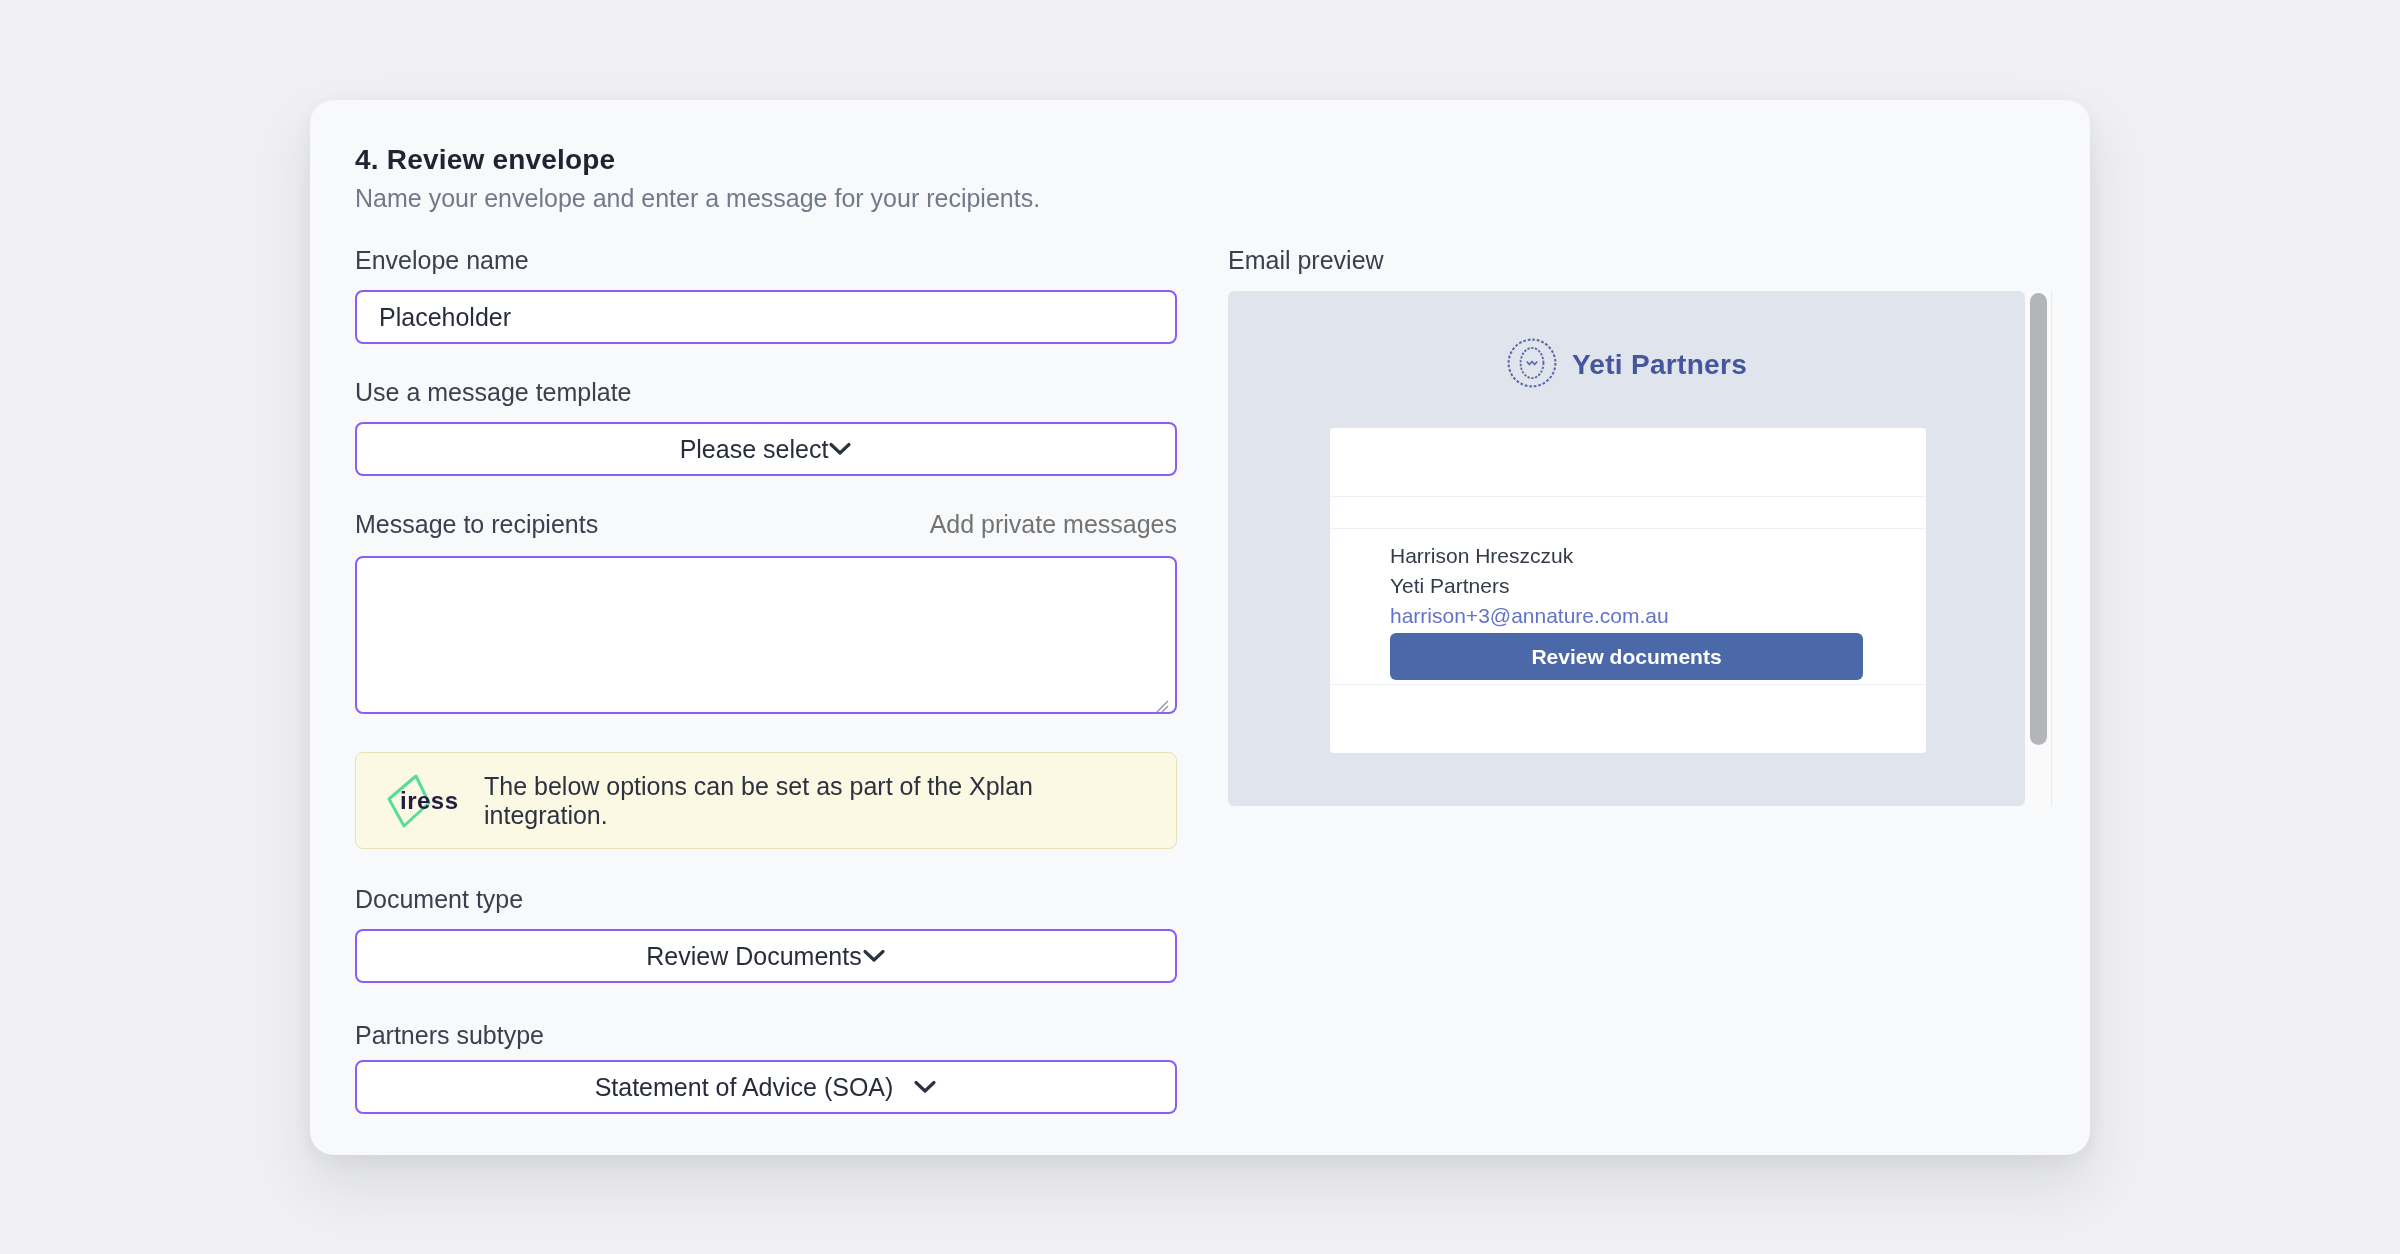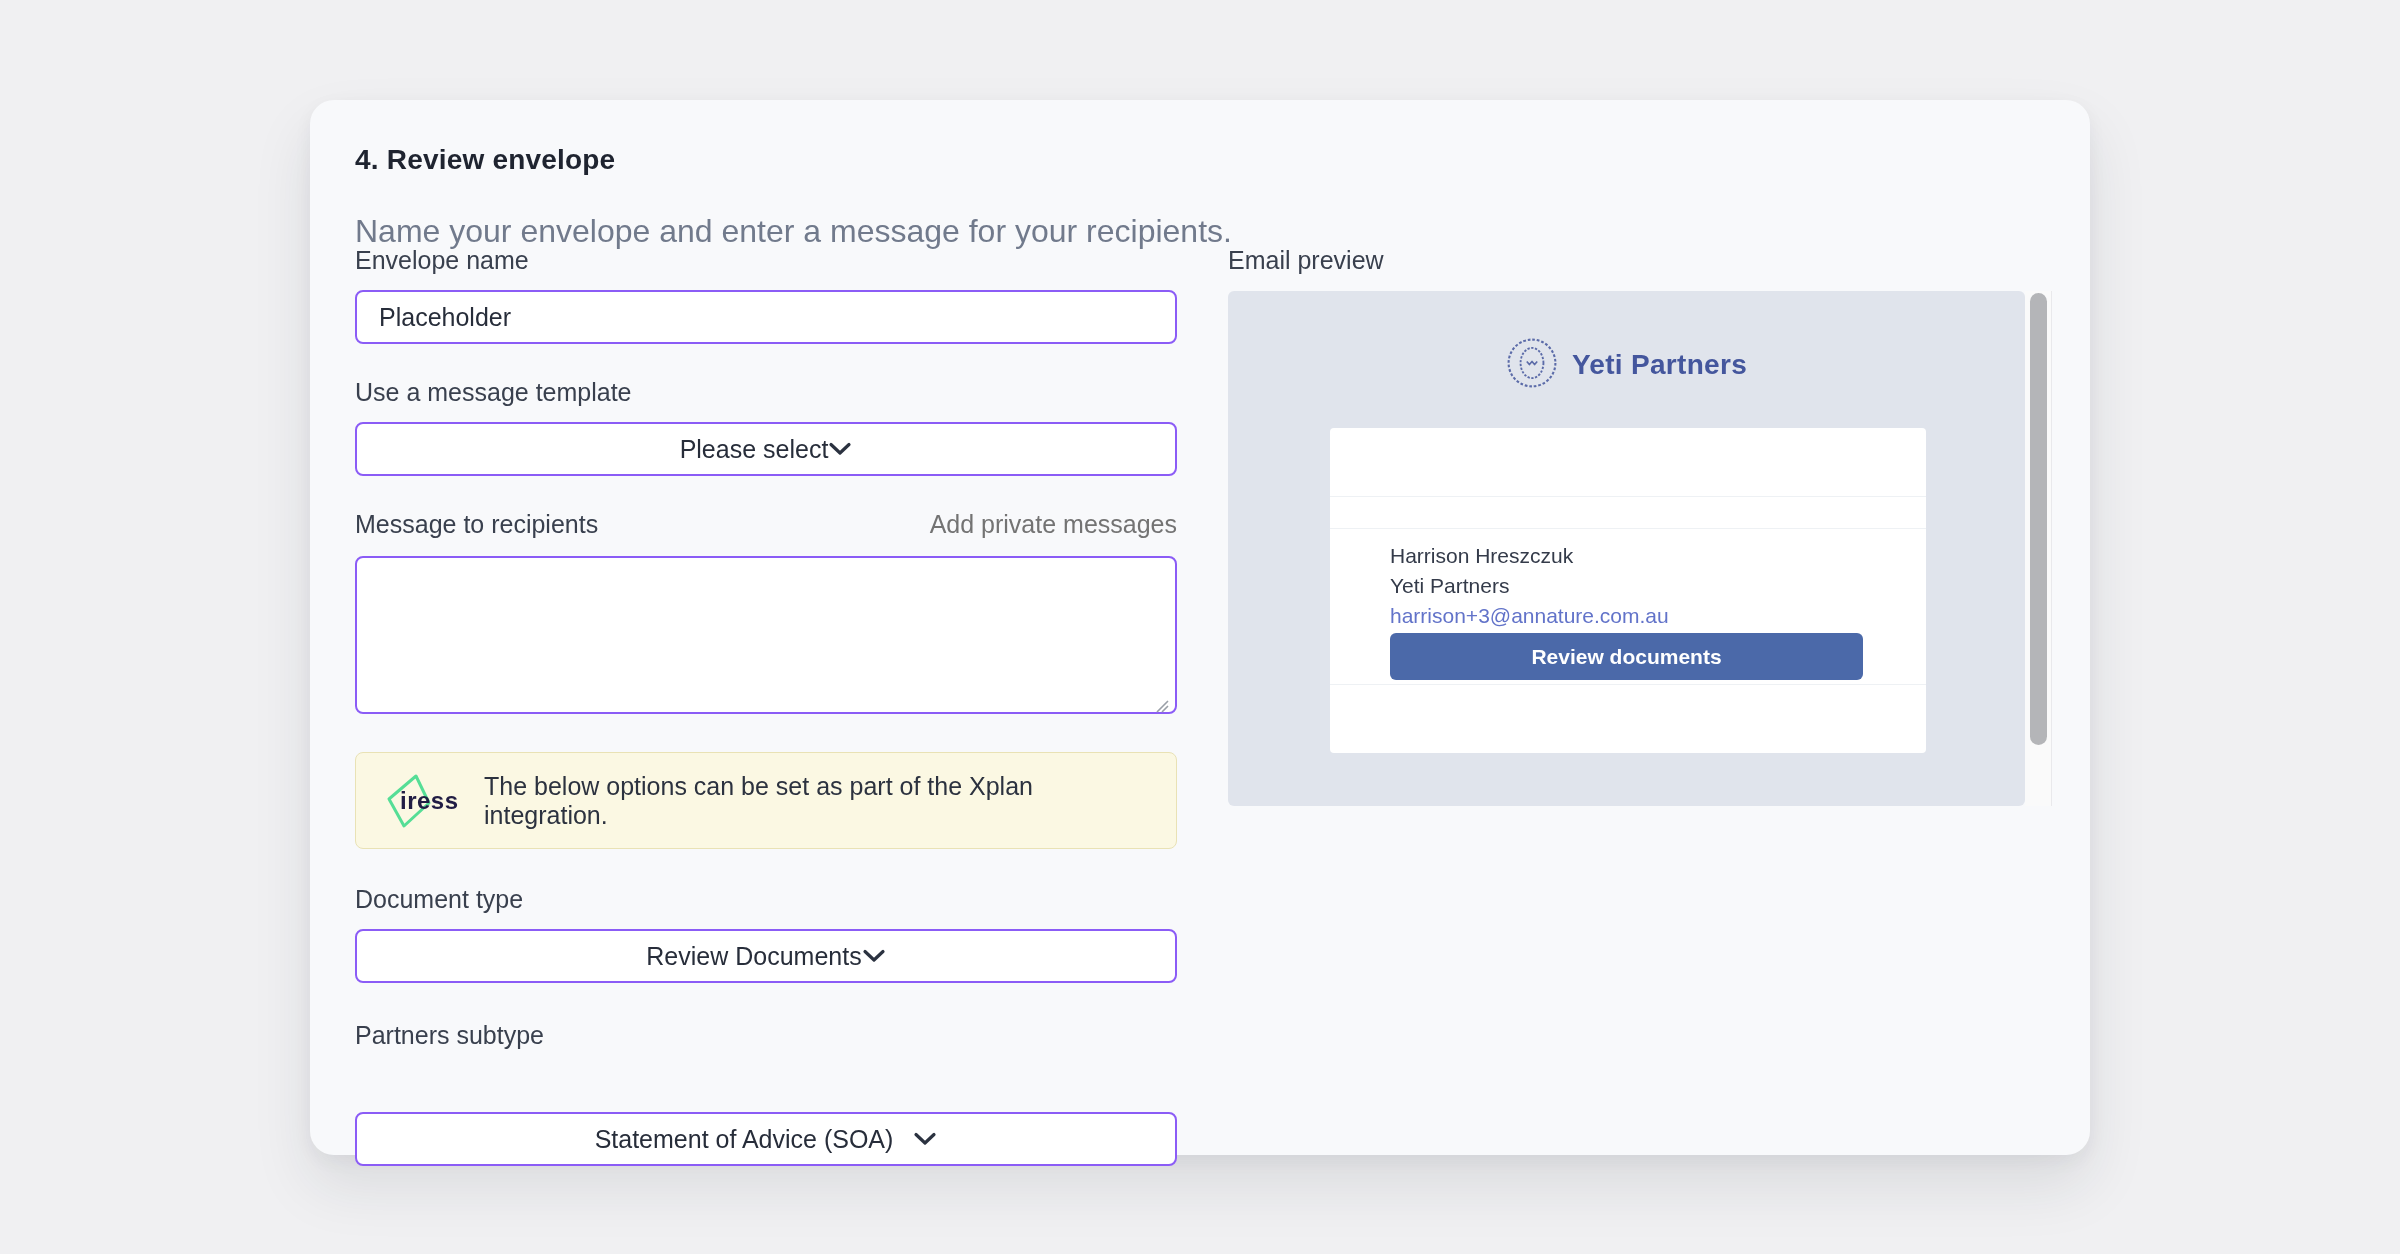--- a/index.html
+++ b/index.html
@@ -18,21 +18,21 @@
     border-radius:24px;
     box-shadow:0 30px 60px rgba(30,36,50,0.10), 0 6px 18px rgba(30,36,50,0.05);
   }
   
   .ltitle {
     position:absolute; left:45px; top:44px;
     font-size:28px; font-weight:600; color:#1f2430; letter-spacing:.2px;
   }
   .lsub {
     position:absolute; left:45px; top:84px;
-    font-size:32px; color:#717a8c;margin-top:29px;
+    font-size:25px; color:#717a8c;
   }
   .flabel {
     position:absolute; left:45px;
     font-size:25px; color:#39404e;
   }
   .control {
     position:absolute; left:45px; width:822px; height:54px;
     background:#ffffff;
     border:2px solid #8b5cf6;
     border-radius:8px;
@@ -143,21 +143,21 @@
   <div class="control select" style="top:829px;">
     <span>Review Documents</span>
     <span class="chev">
       <svg width="24" height="14" viewBox="0 0 24 14">
           <polyline points="3,2.5 12,11 21,2.5" fill="none" stroke="#2b3240" stroke-width="3.2" stroke-linecap="round" stroke-linejoin="round"></polyline>
         </svg>
     </span>
   </div>
 
   <div class="flabel" style="top:921px;">Partners subtype</div>
-  <div class="control select" style="top:1012px;gap:20px;">
+  <div class="control select" style="top:960px;gap:20px;">
     <span>Statement of Advice (SOA)</span>
     <span class="chev">
       <svg width="24" height="14" viewBox="0 0 24 14">
           <polyline points="3,2.5 12,11 21,2.5" fill="none" stroke="#2b3240" stroke-width="3.2" stroke-linecap="round" stroke-linejoin="round"></polyline>
         </svg>
     </span>
   </div>
 
   <div class="preview-label">Email preview</div>
 

